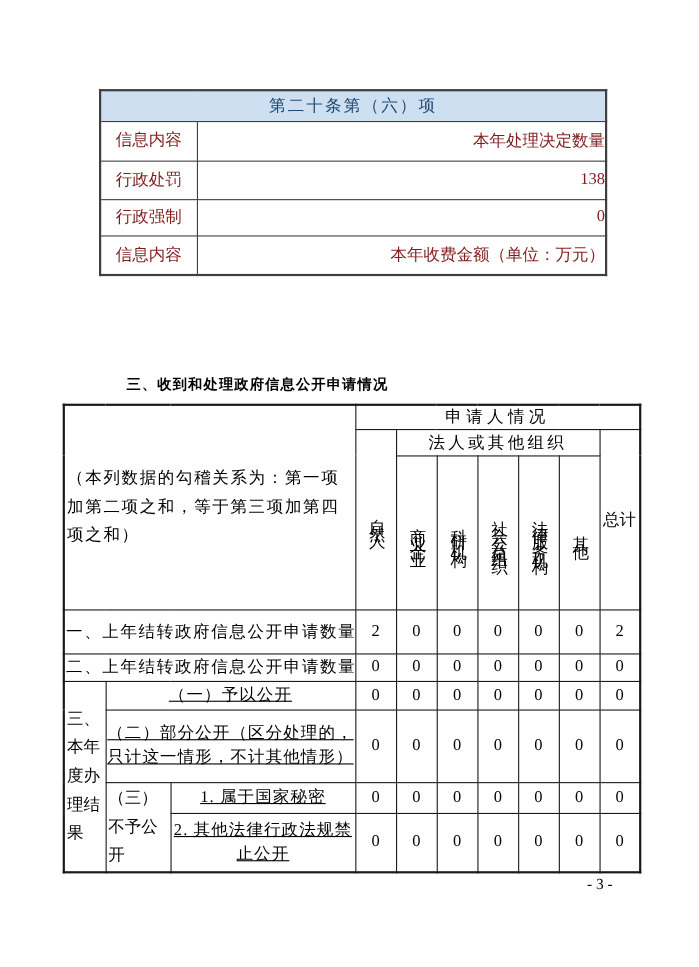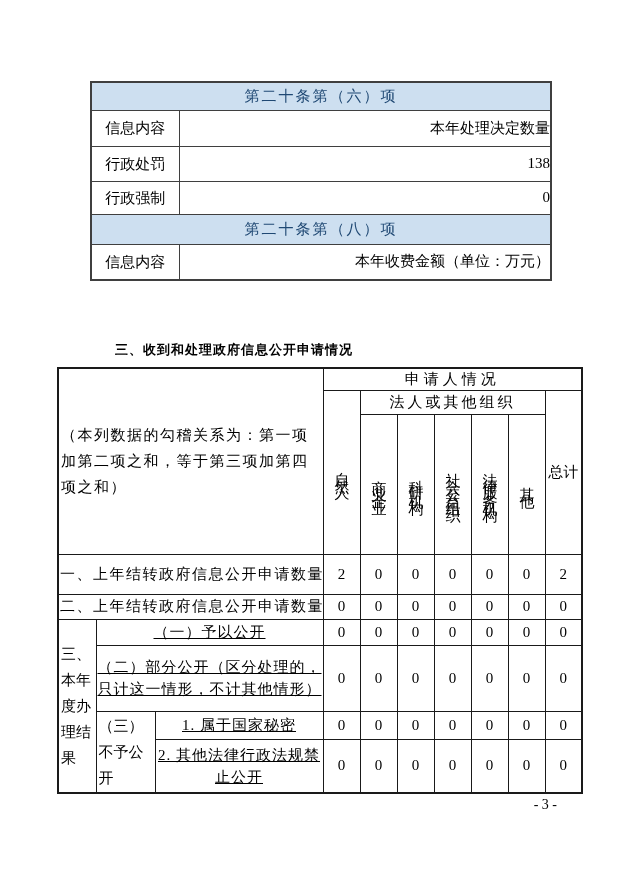--- a/index.html
+++ b/index.html
@@ -19,21 +19,21 @@
     left: 90px;
     top: 81px;
     width: 460px;
     border-collapse: collapse;
     table-layout: fixed;
     border: 2px solid #3f3f3f;
   }
   .art-table td {
     border: 1px solid #3f3f3f;
     font-size: 15px;
-    color: #000000;
+    color: #7f1d1d;
     vertical-align: middle;
   }
   .art-head td {
     background: #cddff0;
     text-align: center;
     letter-spacing: 2px;
     color: #1f4873;
   }
   .art-label { width: 88px; text-align: center; line-height: 20px; }
   .art-value { text-align: right; }
@@ -129,23 +129,20 @@
       <td class="art-value">本年处理决定数量</td>
     </tr>
     <tr style="height:35px">
       <td class="art-label">行政处罚</td>
       <td class="art-value">138</td>
     </tr>
     <tr style="height:33px">
       <td class="art-label">行政强制</td>
       <td class="art-value">0</td>
     </tr>
-    <tr class="art-head" style="height:30px">
-      <td colspan="2">第二十条第（八）项</td>
-    </tr>
     <tr style="height:36px">
       <td class="art-label">信息内容</td>
       <td class="art-value">本年收费金额（单位：万元）</td>
     </tr>
   </tbody>
     </table>
 
   <div class="section-title">三、收到和处理政府信息公开申请情况</div>
 
   <table class="req-table">

